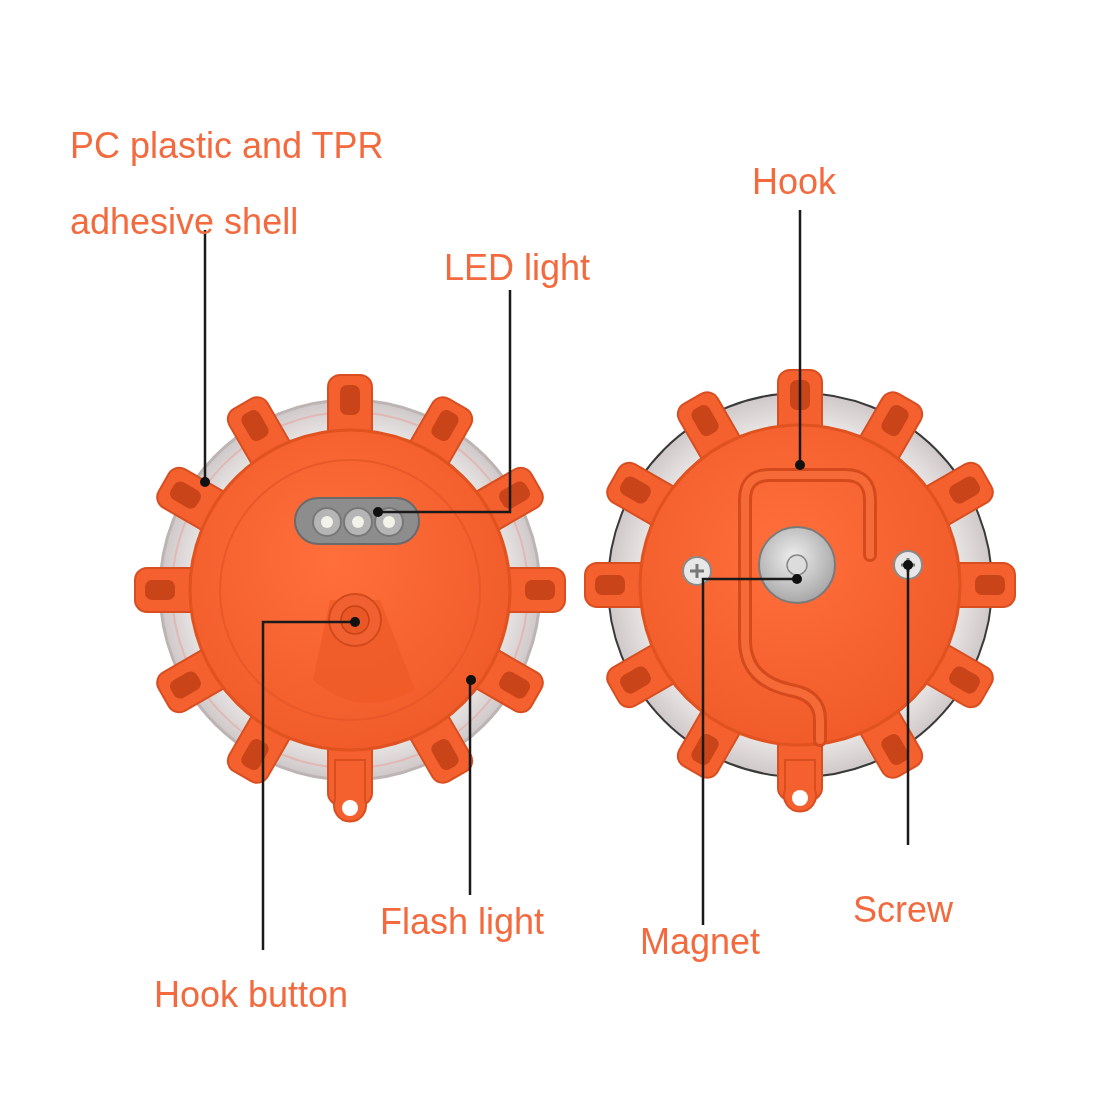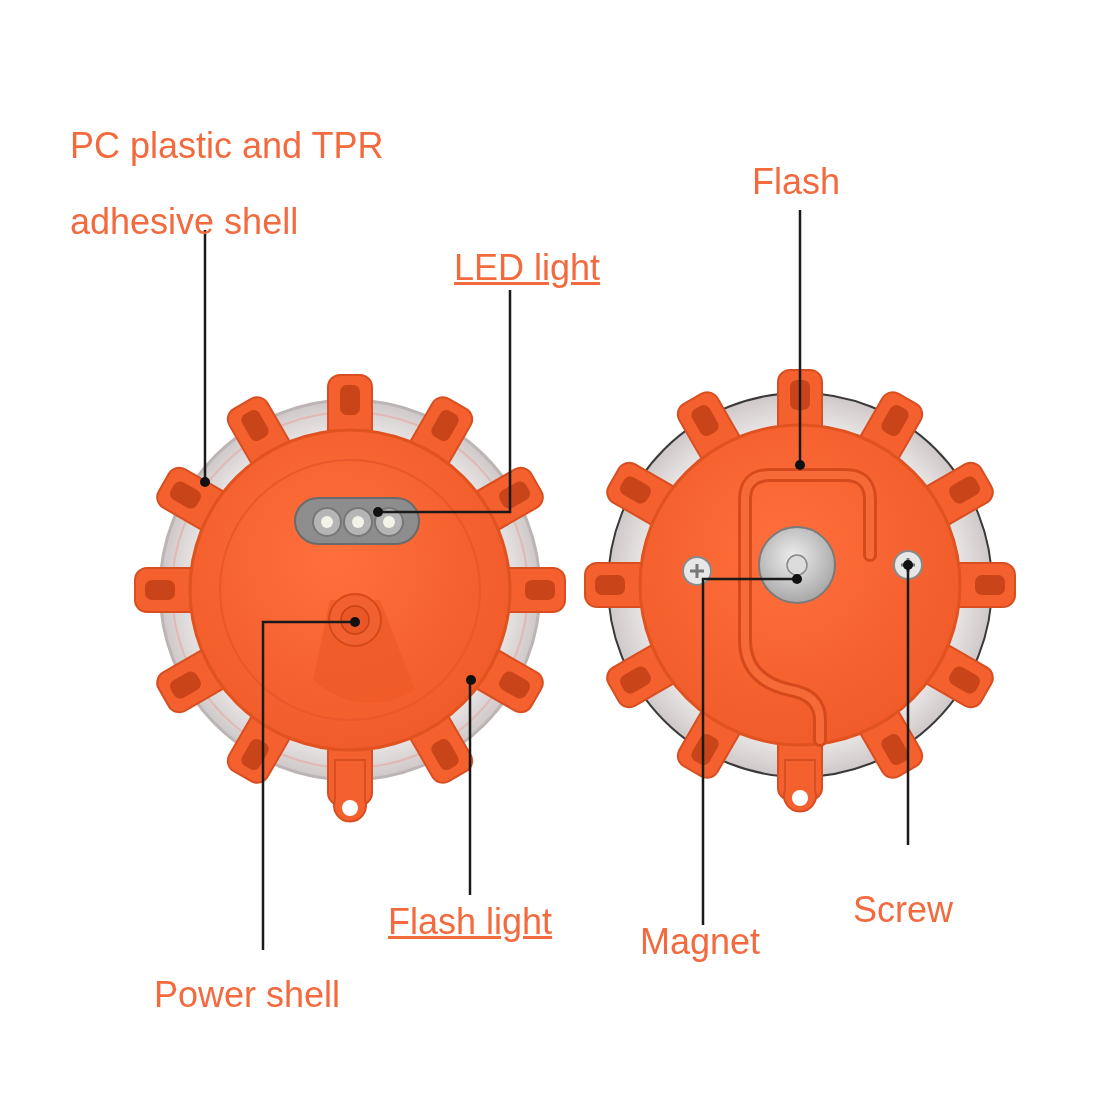--- a/index.html
+++ b/index.html
@@ -152,18 +152,18 @@
     <circle cx="355" cy="622" r="5"></circle>
     <circle cx="471" cy="680" r="5"></circle>
     <circle cx="800" cy="465" r="5"></circle>
     <circle cx="797" cy="579" r="5"></circle>
     <circle cx="908" cy="565" r="5"></circle>
   </g>
 </svg>
 
 <div class="label" style="left:70px;top:126px;">PC plastic and TPR</div>
 <div class="label" style="left:70px;top:190px;margin-top:12px;">adhesive shell</div>
-<div class="label" style="left:454px;top:248px;text-decoration:underline;">LED light</div>
-<div class="label" style="left:752px;top:162px;">Flash</div>
-<div class="label" style="left:388px;top:902px;text-decoration:underline;">Flash light</div>
-<div class="label" style="left:154px;top:975px;">Power shell</div>
+<div class="label" style="left:444px;top:248px;">LED light</div>
+<div class="label" style="left:752px;top:162px;">Hook</div>
+<div class="label" style="left:380px;top:902px;">Flash light</div>
+<div class="label" style="left:154px;top:975px;">Hook button</div>
 <div class="label" style="left:640px;top:922px;">Magnet</div>
 <div class="label" style="left:853px;top:850px;margin-top:40px;">Screw</div>
 
 </body></html>

